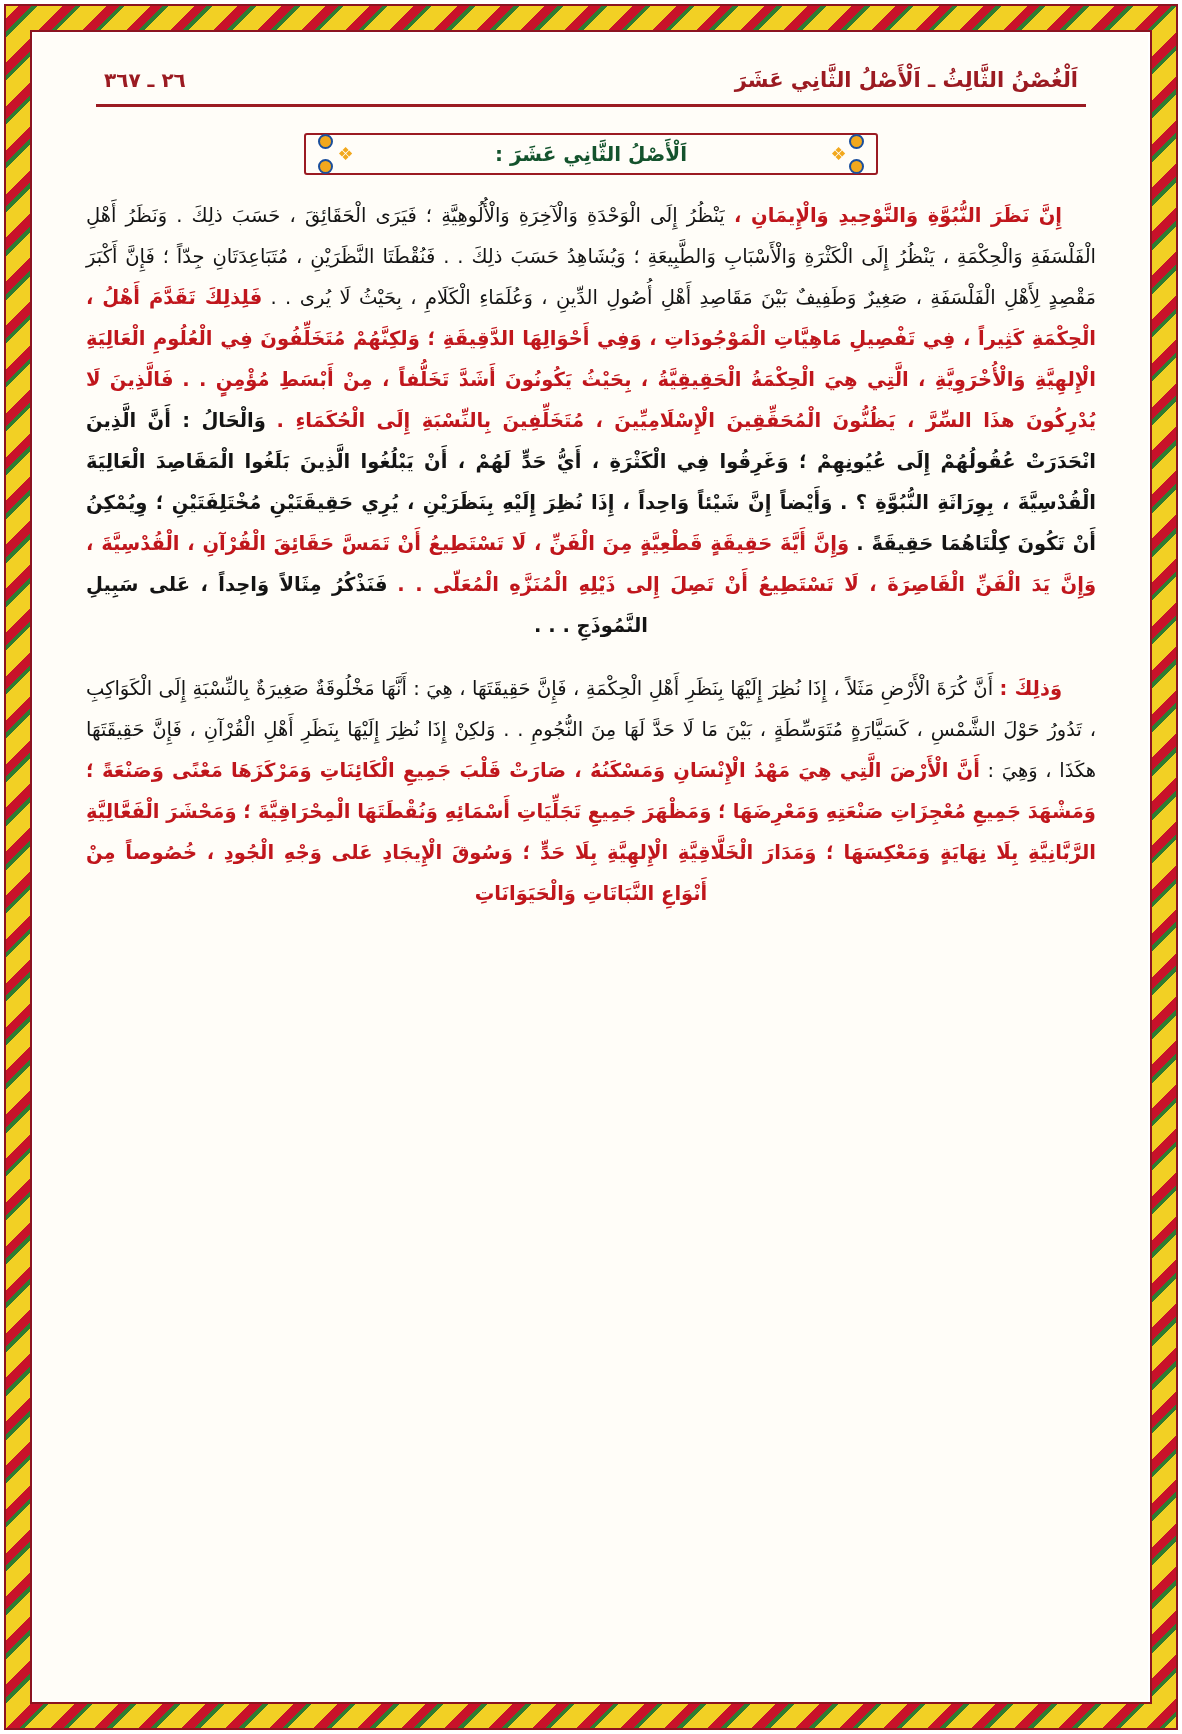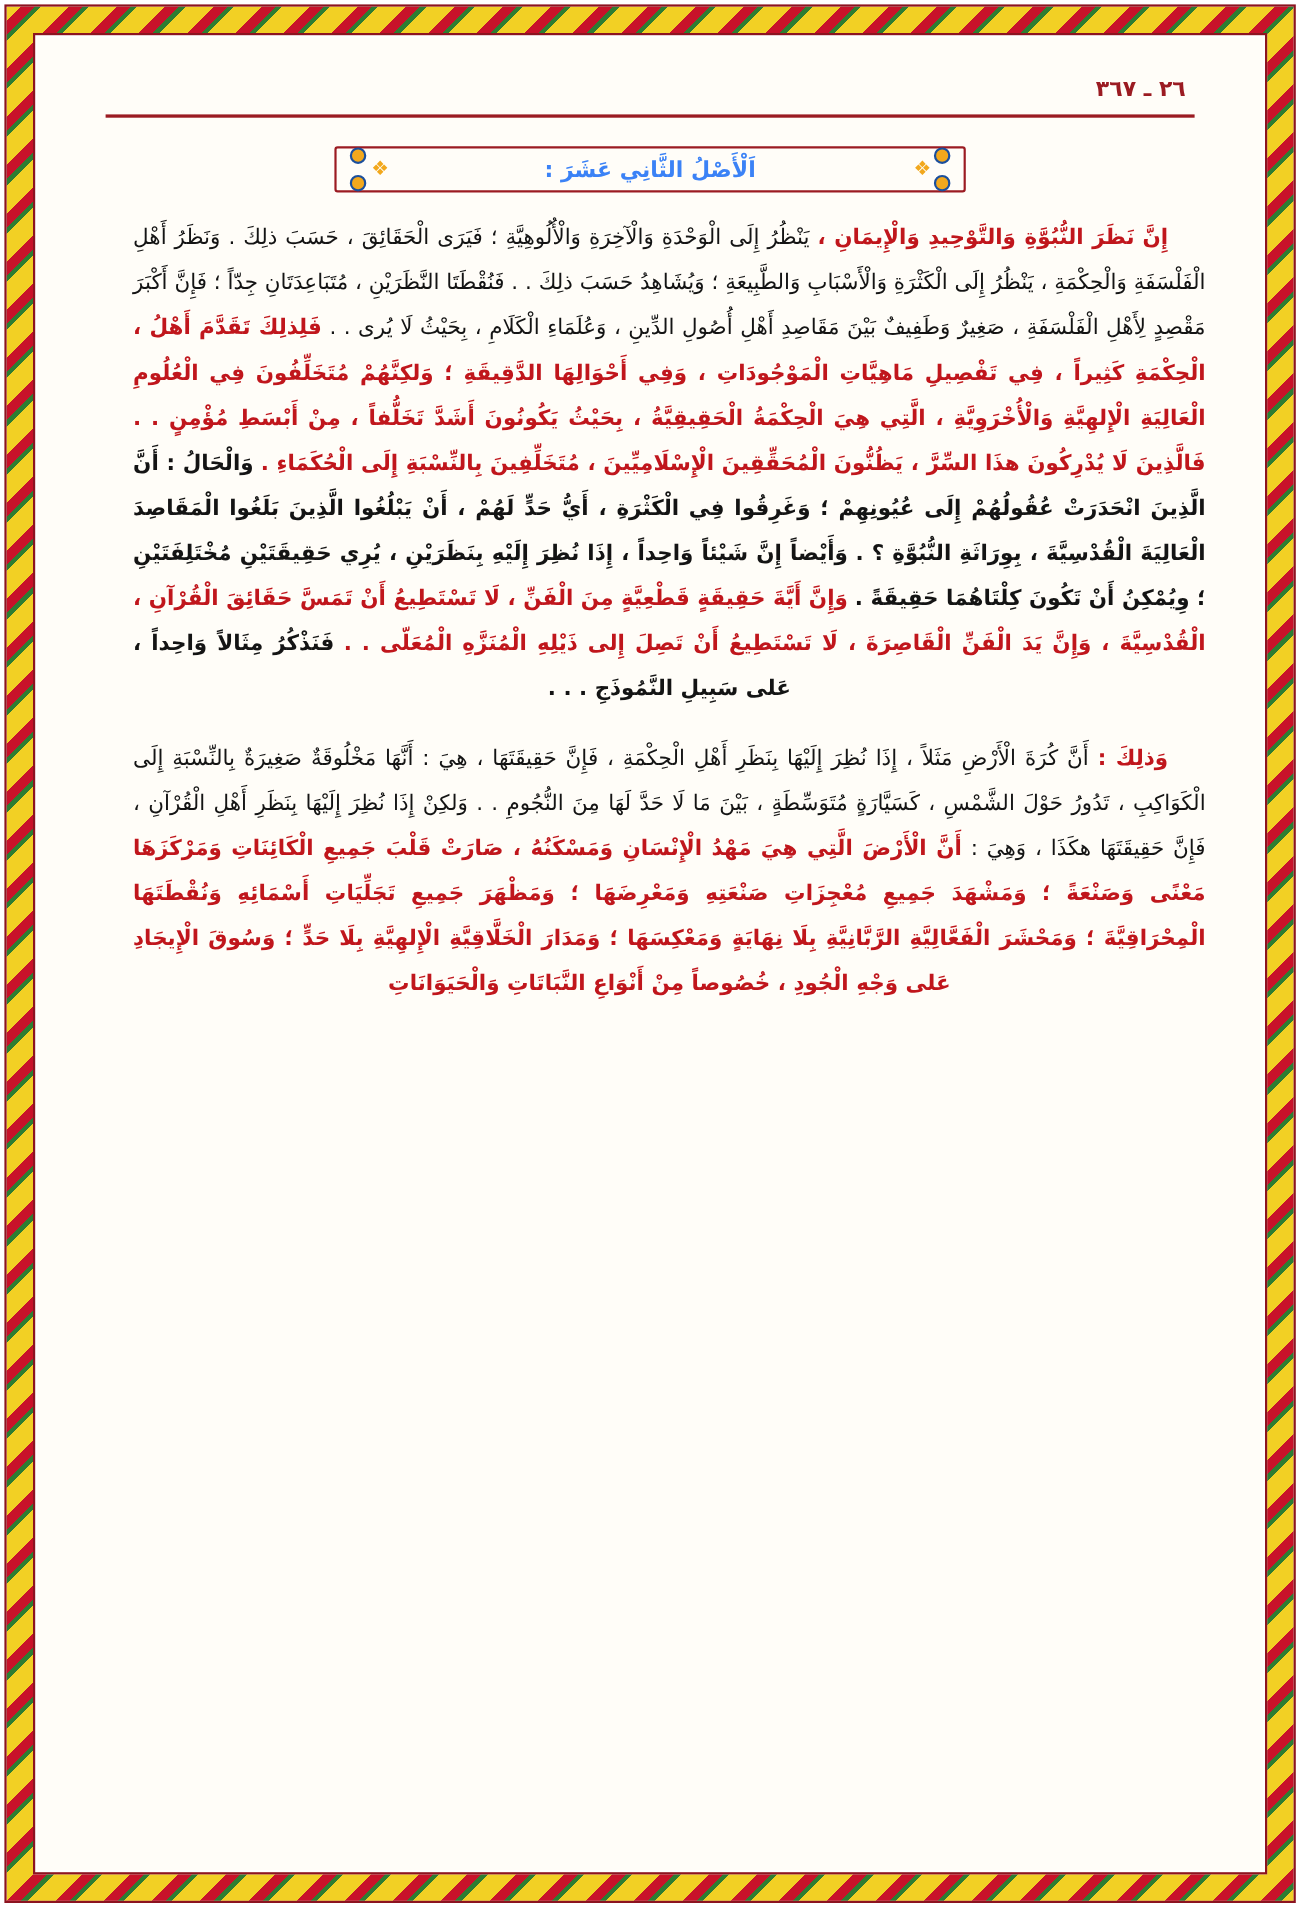--- a/index.html
+++ b/index.html
@@ -92,21 +92,21 @@
     display: inline-flex;
     align-items: center;
     justify-content: center;
     border: 2px solid #9b1b22;
     border-radius: 3px;
     padding: 7px 70px 7px 70px;
     background: #fffdf8;
     min-width: 430px;
   }
   .cartouche-title {
-    color: #3b82f6;
+    color: #14532d;
     font-size: 20px;
     font-weight: bold;
     white-space: nowrap;
   }
   .orn {
     position: absolute;
     top: 50%;
     transform: translateY(-50%);
     width: 52px;
     height: 42px;
@@ -138,41 +138,41 @@
 
   
   .body-text {
     direction: rtl;
     text-align: justify;
     text-align-last: center;
     font-size: 19.5px;
     line-height: 41px;
     color: #111111;
     padding: 0 6px;
-    margin-left: 35px;
   }
   .body-text p {
     margin: 0 0 8px 0;
   }
   .p-indent { text-indent: 34px; }
   .red { color: #c0161c; font-weight: bold; }
   .blk { color: #141414; }
   .bold { font-weight: bold; }
   .spacer { height: 14px; }
 </style>
 </head>
 <body>
 
 <div class="page">
   <div class="border-outer"></div>
   <div class="border-inner-mask"></div>
 
   <div class="content">
 
     <div class="header-row">
+      <div class="header-title">اَلْغُصْنُ الثَّالِثُ ـ اَلْأَصْلُ الثَّانِي عَشَرَ</div>
       <div class="header-page">٢٦ ـ ٣٦٧</div>
     </div>
     <div class="header-rule"></div>
 
     <div class="cartouche-wrap">
       <div class="cartouche">
         <span class="orn right">
           <span class="col">
               <span class="dot"></span>
               <span class="dot"></span>

